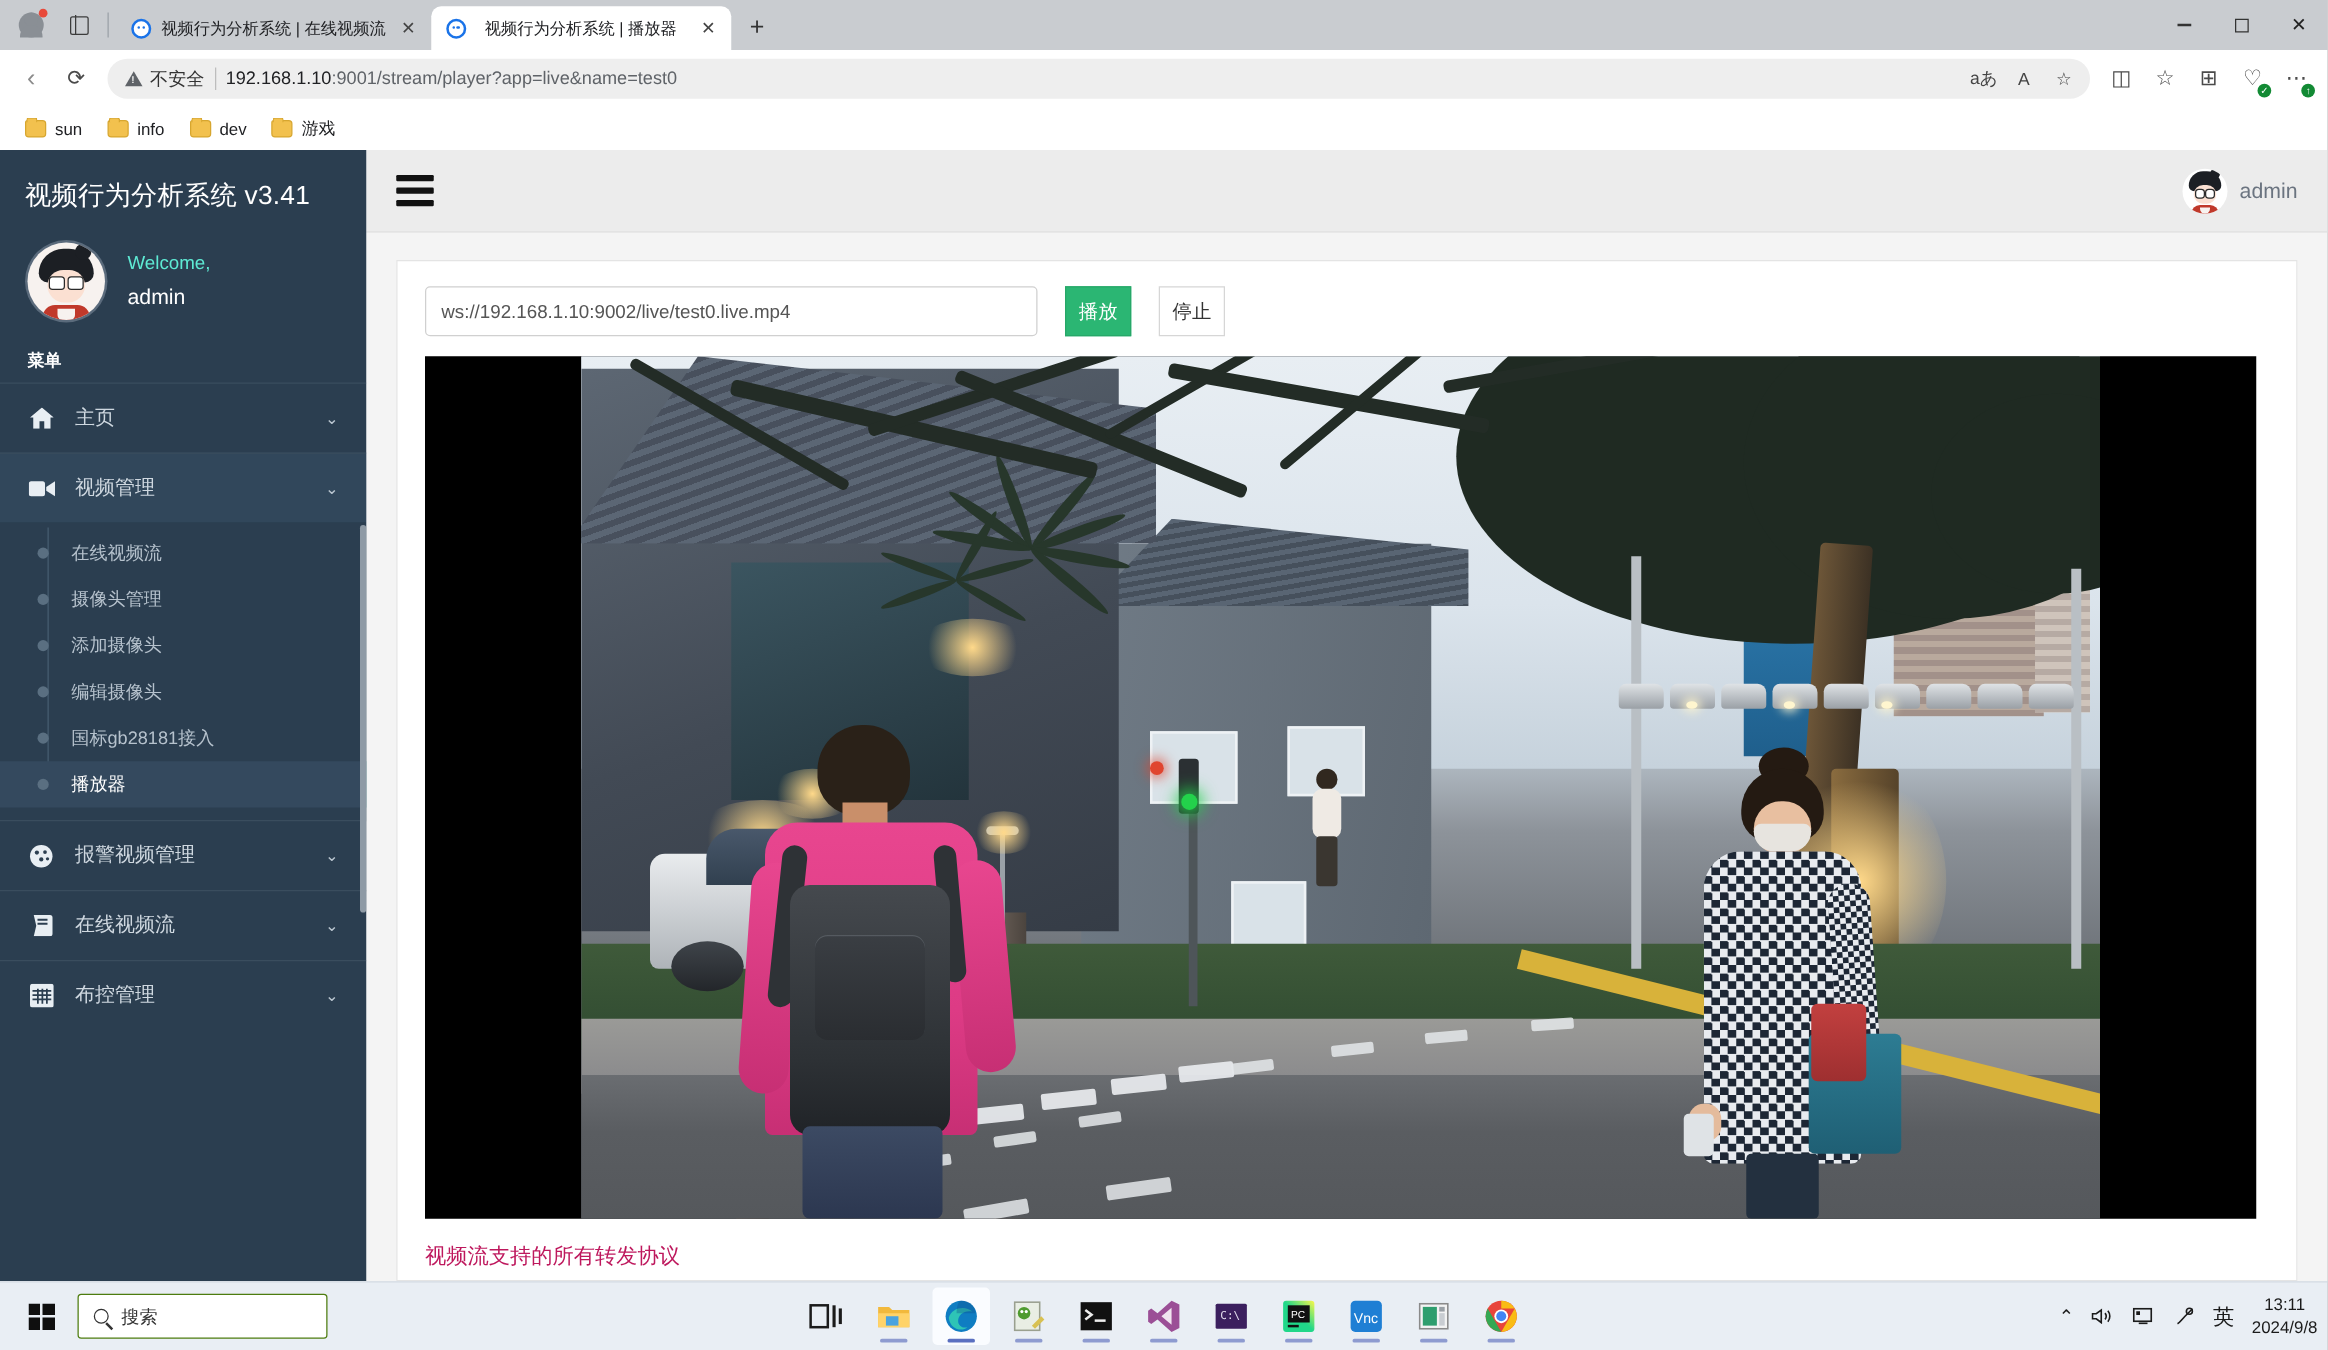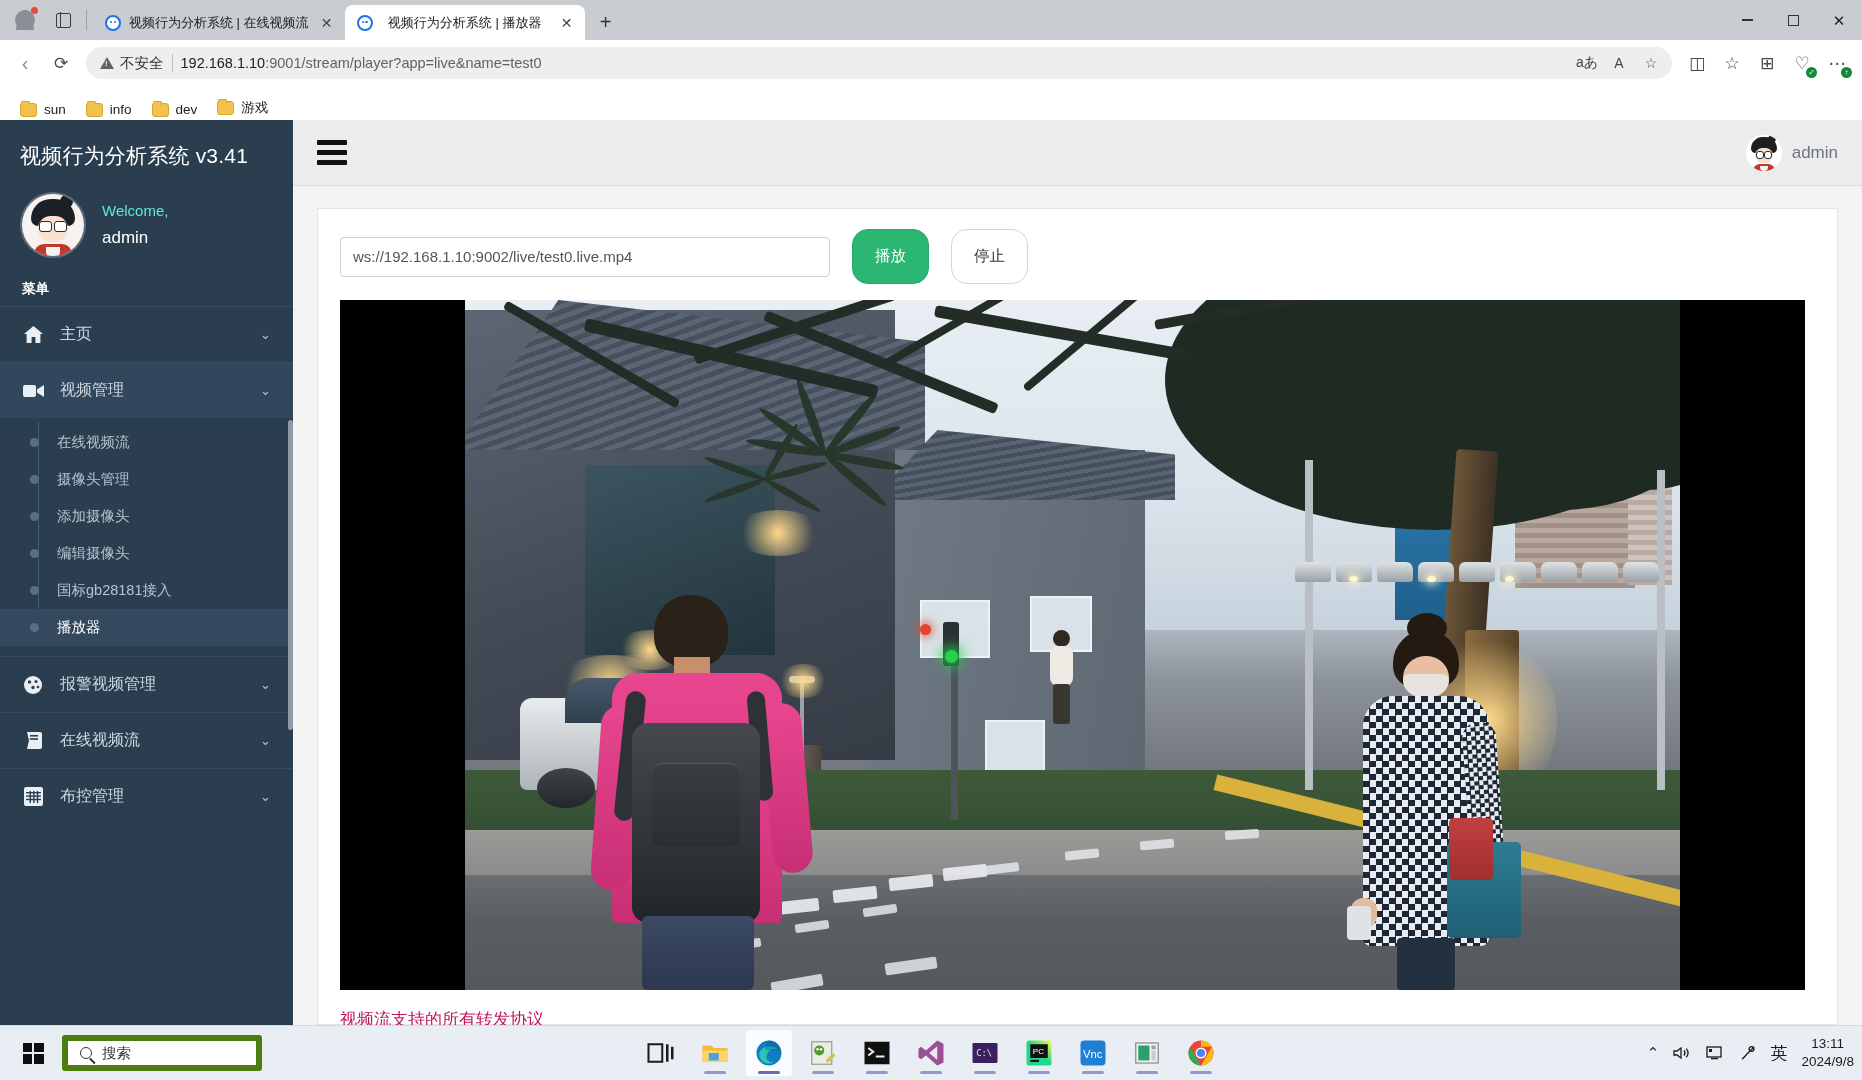--- a/index.html
+++ b/index.html
@@ -84,21 +84,21 @@
   .omni-url .rest{ color:#5f6368; }
   .omni-right{ display:flex; align-items:center; gap:2px; margin-left:auto; }
   .omni-chip{ width:30px;height:30px;border-radius:15px;display:flex;align-items:center;justify-content:center;
      font-size:14px;color:#444; }
   .tb-right{ display:flex; align-items:center; gap:1px; }
   .ext-badge{ position:relative; }
   .ext-badge .dot-green{
      position:absolute; right:2px; bottom:2px; width:11px;height:11px;border-radius:50%;
      background:#128a34; color:#fff; font-size:8px; display:flex;align-items:center;justify-content:center;}
 
-  .bookmarks{ height:34px; background:#fff; display:flex; align-items:flex-end; padding:0 12px; gap:4px; }
+  .bookmarks{ height:34px; background:#fff; display:flex; align-items:center; padding:0 12px; gap:4px; }
   .bm{ display:flex; align-items:center; gap:7px; padding:3px 8px; border-radius:4px;
      font-size:13.5px; color:#202124; }
   .folder-ic{
     width:17px;height:14px;background:#f2c14e;border-radius:2px 3px 3px 3px;position:relative;flex:none;
     border:1px solid #d7a62f;
   }
   .folder-ic::before{
     content:"";position:absolute;top:-3px;left:0;width:7px;height:3px;background:#f2c14e;border-radius:2px 2px 0 0;
     border:1px solid #d7a62f;border-bottom:none;
   }
@@ -173,21 +173,21 @@
   .tb-username{ font-size:17px; color:#6b7480; }
 
   .content{ flex:1; padding: 22px 24px 0 24px; overflow:hidden; }
   .card{ background:#fff; border:1px solid #e4e4e4; padding: 20px 22px 0 22px; height:100%; }
   .urlrow{ display:flex; align-items:center; gap:22px; }
   .url-input{
     width: 490px; height: 40px; border:1px solid #d0d0d0; border-radius:4px;
     padding: 0 12px; font-size:15px; color:#555; background:#fff; outline:none;
     font-family:"Liberation Sans", sans-serif;
   }
-  .btn{ height:55px; padding: 0 22px; font-size:15.5px; border-radius:16px; cursor:pointer;
+  .btn{ height:40px; padding: 0 10px; font-size:15.5px; border-radius:0; cursor:pointer;
         font-family:"Liberation Sans", sans-serif; }
   .btn-play{ background:#2bb673; color:#fff; border:1px solid #27a768; }
   .btn-stop{ background:#fff; color:#333; border:1px solid #d6d6d6; }
 
   
   .video{
     margin-top: 16px; width: 1465px; height: 690px; background:#000;
     position:relative; overflow:hidden;
   }
   .v-scene{ position:absolute; left:125px; top:0; width:1215px; height:690px; overflow:hidden;
@@ -314,21 +314,21 @@
   .taskbar{
     position:absolute; left:0; bottom:0; width:1862px; height:55px;
     background:#e9eef4; display:flex; align-items:center; padding: 0 10px;
     border-top:1px solid #d4dae2;
   }
   .start{ width:46px;height:46px;display:flex;align-items:center;justify-content:center; }
   .win-logo{ width:21px;height:21px;display:grid;grid-template-columns:1fr 1fr;grid-template-rows:1fr 1fr;gap:2.4px;}
   .win-logo i{ background:#0f0f0f; display:block; }
   .tb-search{
     width:200px; height:36px; background:#fff; border-radius:3px; display:flex; align-items:center;
-    gap:10px; padding:0 12px; margin-left:6px; border:6px solid #4d7c0f; font-size:14.5px; color:#333;
+    gap:10px; padding:0 12px; margin-left:6px; border:1px solid #4d7c0f; font-size:14.5px; color:#333;
   }
   .mag{ width:12px;height:12px;border:1.7px solid #333;border-radius:50%;position:relative;flex:none;}
   .mag::after{content:"";position:absolute;right:-5px;bottom:-4px;width:7px;height:1.7px;background:#333;transform:rotate(45deg);}
   .tb-apps{ position:absolute; left:50%; transform:translateX(-50%); display:flex; align-items:center; gap:8px; }
   .tb-app{ width:46px;height:46px;display:flex;align-items:center;justify-content:center;position:relative;border-radius:4px;}
   .tb-app.active{ background:#fafcff; }
   .tb-app .underline{ position:absolute; bottom:2px; left:12px; width:22px;height:3px;border-radius:2px;background:#8e9bd0; }
   .icoimg{ width:30px;height:30px; display:block; }
   .tray{ position:absolute; right:8px; display:flex; align-items:center; gap:14px; color:#1b1b1b; }
   .tray-ic{ font-size:15px; display:flex;align-items:center;justify-content:center;height:46px; }

